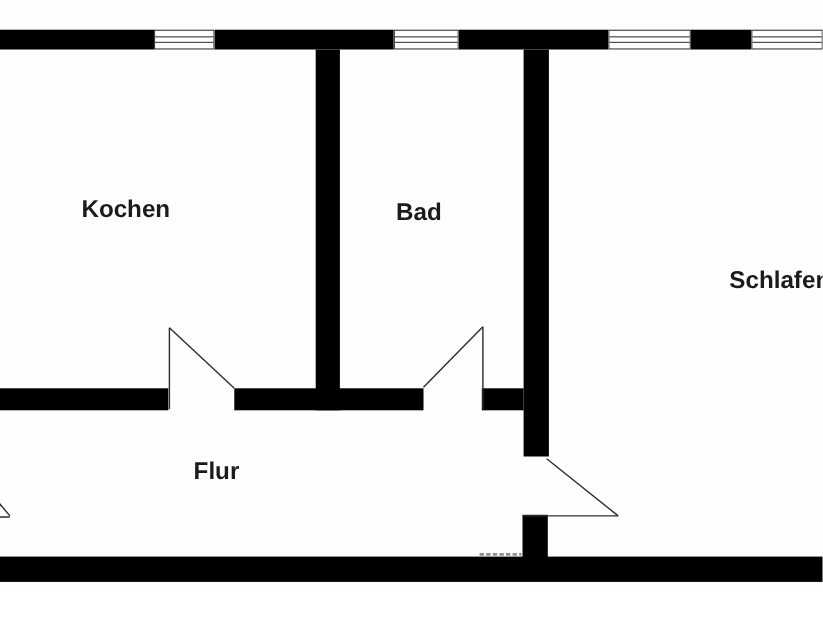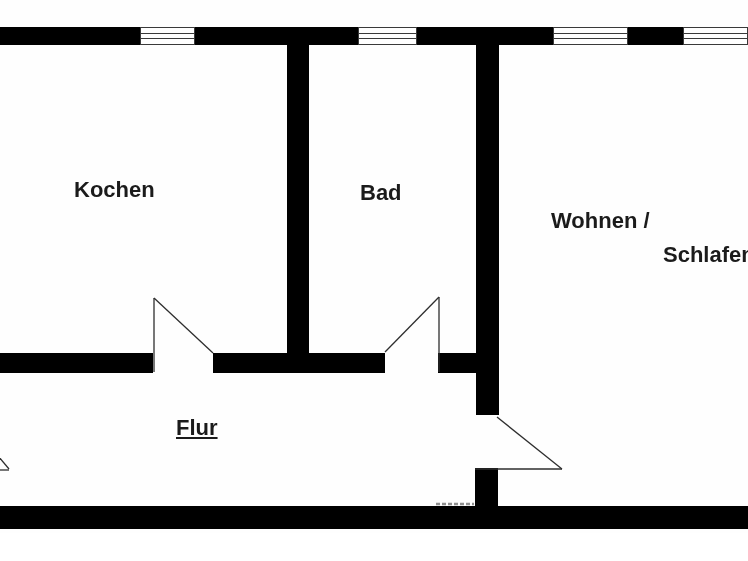--- a/index.html
+++ b/index.html
@@ -113,17 +113,16 @@
     <path class="door-line" d="M497,417 L562,469"></path>
 
     <path class="door-line" d="M-2,456 L9,469"></path>
     <path class="door-line" d="M-2,470 L9,470"></path>
 
     <line class="smudge-line" x1="436" y1="504" x2="474" y2="504"></line>
   </svg>
 
   <div class="room-label" style="left:74px; top:178px;">Kochen</div>
   <div class="room-label" style="left:360px; top:181px;text-align:right;">Bad</div>
-  <div class="room-label" style="left:551px; top:209px;">Wohnen /</div>
   <div class="room-label" style="left:663px; top:243px;">Schlafen</div>
-  <div class="room-label" style="left:176px; top:416px;text-decoration:underline;">Flur</div>
+  <div class="room-label" style="left:176px; top:416px;">Flur</div>
 
 </div>
 
 </body></html>

